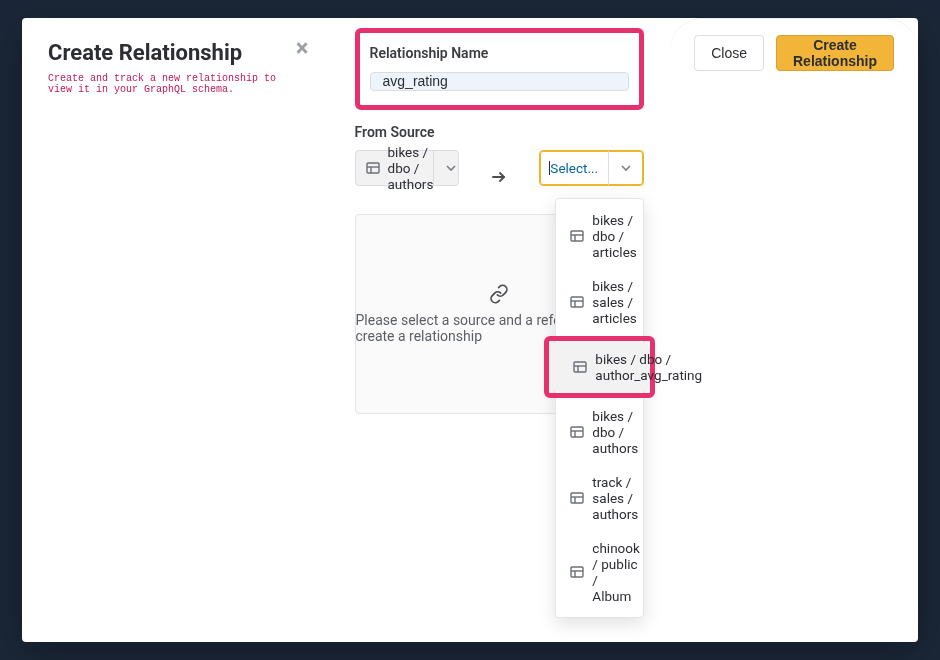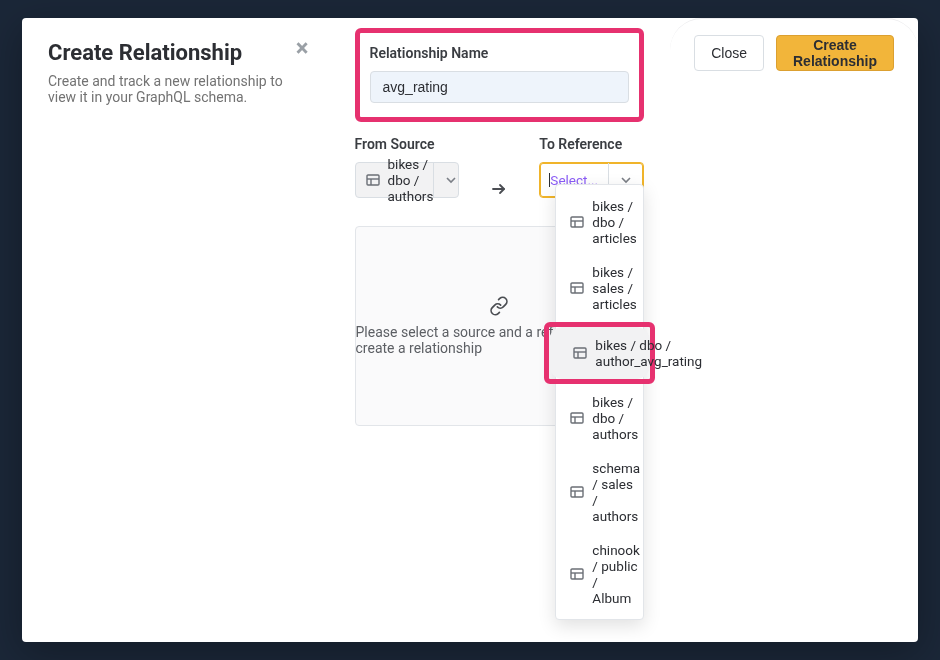--- a/index.html
+++ b/index.html
@@ -27,22 +27,23 @@
     padding: 22px 26px 16px 26px;
     position: relative;
   }
   .modal-title {
     font-size: 22px;
     font-weight: 700;
     color: #2c2e33;
     margin-bottom: 8px;
   }
   .modal-subtitle {
-    font-size: 14px;
-    color: #737373;
+    font-size: 10px;
+    color: #be185d;
+    font-family: Liberation Mono, monospace;
   }
   .close-x {
     position: absolute;
     top: 18px;
     right: 20px;
     color: #9aa0a6;
     cursor: pointer;
     font-size: 24px;
     line-height: 1;
     font-weight: 700;
@@ -59,21 +60,21 @@
     margin-bottom: 14px;
   }
   .field-label {
     font-size: 14px;
     font-weight: 600;
     color: #3a3d42;
     margin-bottom: 10px;
   }
   .text-input {
     width: 100%;
-    height: 32px;
+    height: 19px;
     border: 1px solid #d9dee3;
     background: #eef4fb;
     border-radius: 4px;
     padding: 0 12px;
     font-size: 14px;
     color: #2c2e33;
     outline: none;
   }
   .cols {
     display: flex;
@@ -114,21 +115,21 @@
   .select-box .caret {
     margin-left: auto;
     border-left: 1px solid #d9dee3;
     padding-left: 10px;
     height: 100%;
     display: flex;
     align-items: center;
     color: #7b7f86;
   }
   .select-placeholder {
-    color: #8b5cf6;
+    color: #0369a1;
     position: relative;
   }
   .select-placeholder::before {
     content: "";
     position: absolute;
     left: -1px;
     top: 1px;
     bottom: 1px;
     width: 1px;
     background: #2c2e33;
@@ -262,21 +263,20 @@
       </div>
 
       <div class="col-arrow">
         <svg width="18" height="18" viewBox="0 0 18 18" fill="none" stroke="currentColor" stroke-width="1.8" stroke-linecap="round" stroke-linejoin="round">
           <line x1="3" y1="9" x2="14" y2="9"></line>
           <polyline points="10,5 14,9 10,13"></polyline>
         </svg>
       </div>
 
       <div class="col dropdown-wrap">
-        <div class="field-label">To Reference</div>
         <div class="select-box open">
           <span class="select-placeholder">Select...</span>
           <span class="caret">
             <svg width="14" height="14" viewBox="0 0 14 14" fill="none" stroke="currentColor" stroke-width="1.6">
                 <polyline points="3,5 7,9 11,5"></polyline>
               </svg>
           </span>
         </div>
 
         <div class="dropdown" id="to-dropdown">
@@ -324,21 +324,21 @@
               <span>bikes / dbo / authors</span>
             </div>
             <div class="dd-item">
               <span class="table-icon">
                 <svg width="14" height="14" viewBox="0 0 14 14" fill="none" stroke="currentColor" stroke-width="1.4">
                   <rect x="1" y="2" width="12" height="10" rx="1"></rect>
                   <line x1="1" y1="6" x2="13" y2="6"></line>
                   <line x1="5" y1="6" x2="5" y2="12"></line>
                 </svg>
               </span>
-              <span>schema / sales / authors</span>
+              <span>track / sales / authors</span>
             </div>
             <div class="dd-item">
               <span class="table-icon">
                 <svg width="14" height="14" viewBox="0 0 14 14" fill="none" stroke="currentColor" stroke-width="1.4">
                   <rect x="1" y="2" width="12" height="10" rx="1"></rect>
                   <line x1="1" y1="6" x2="13" y2="6"></line>
                   <line x1="5" y1="6" x2="5" y2="12"></line>
                 </svg>
               </span>
               <span>chinook / public / Album</span>

